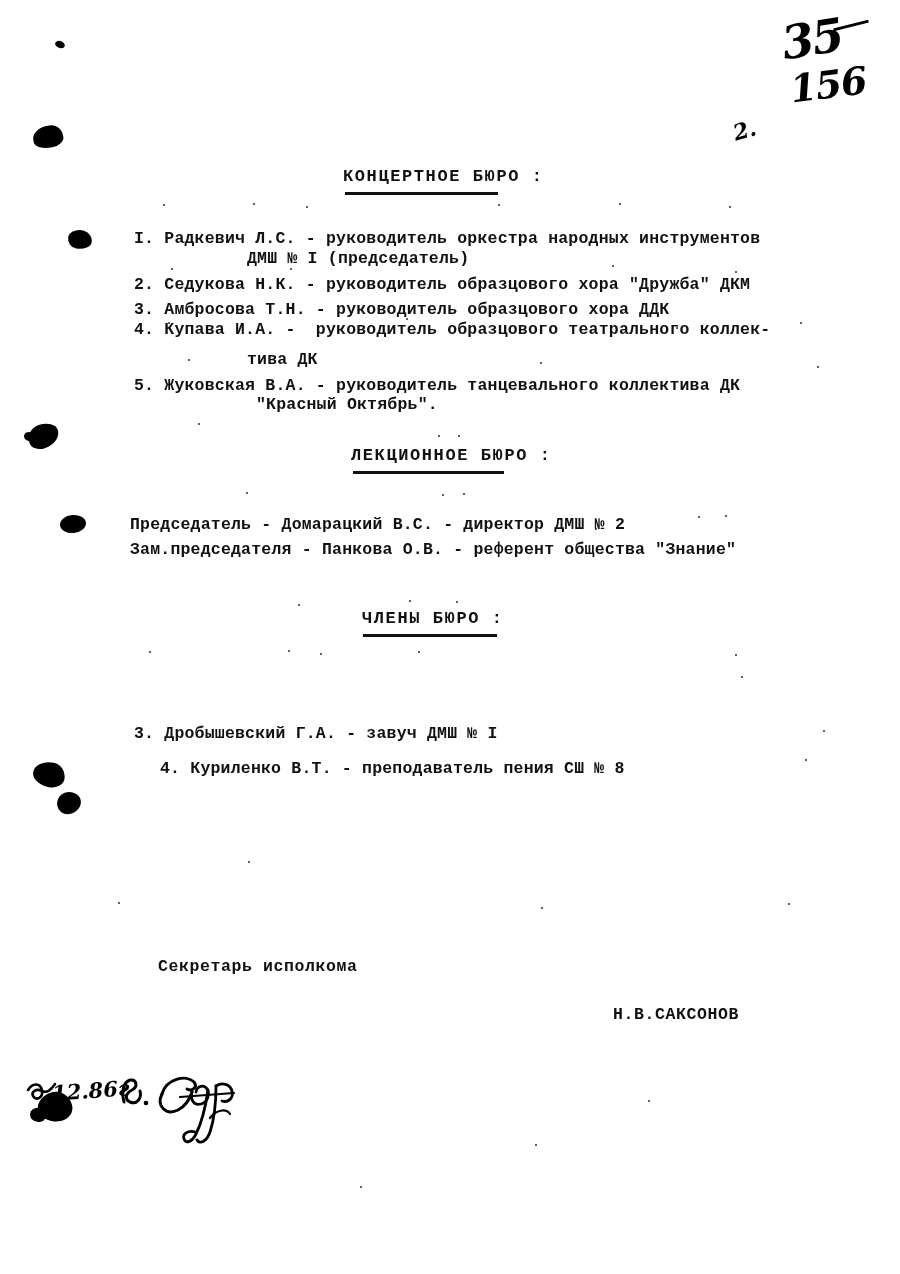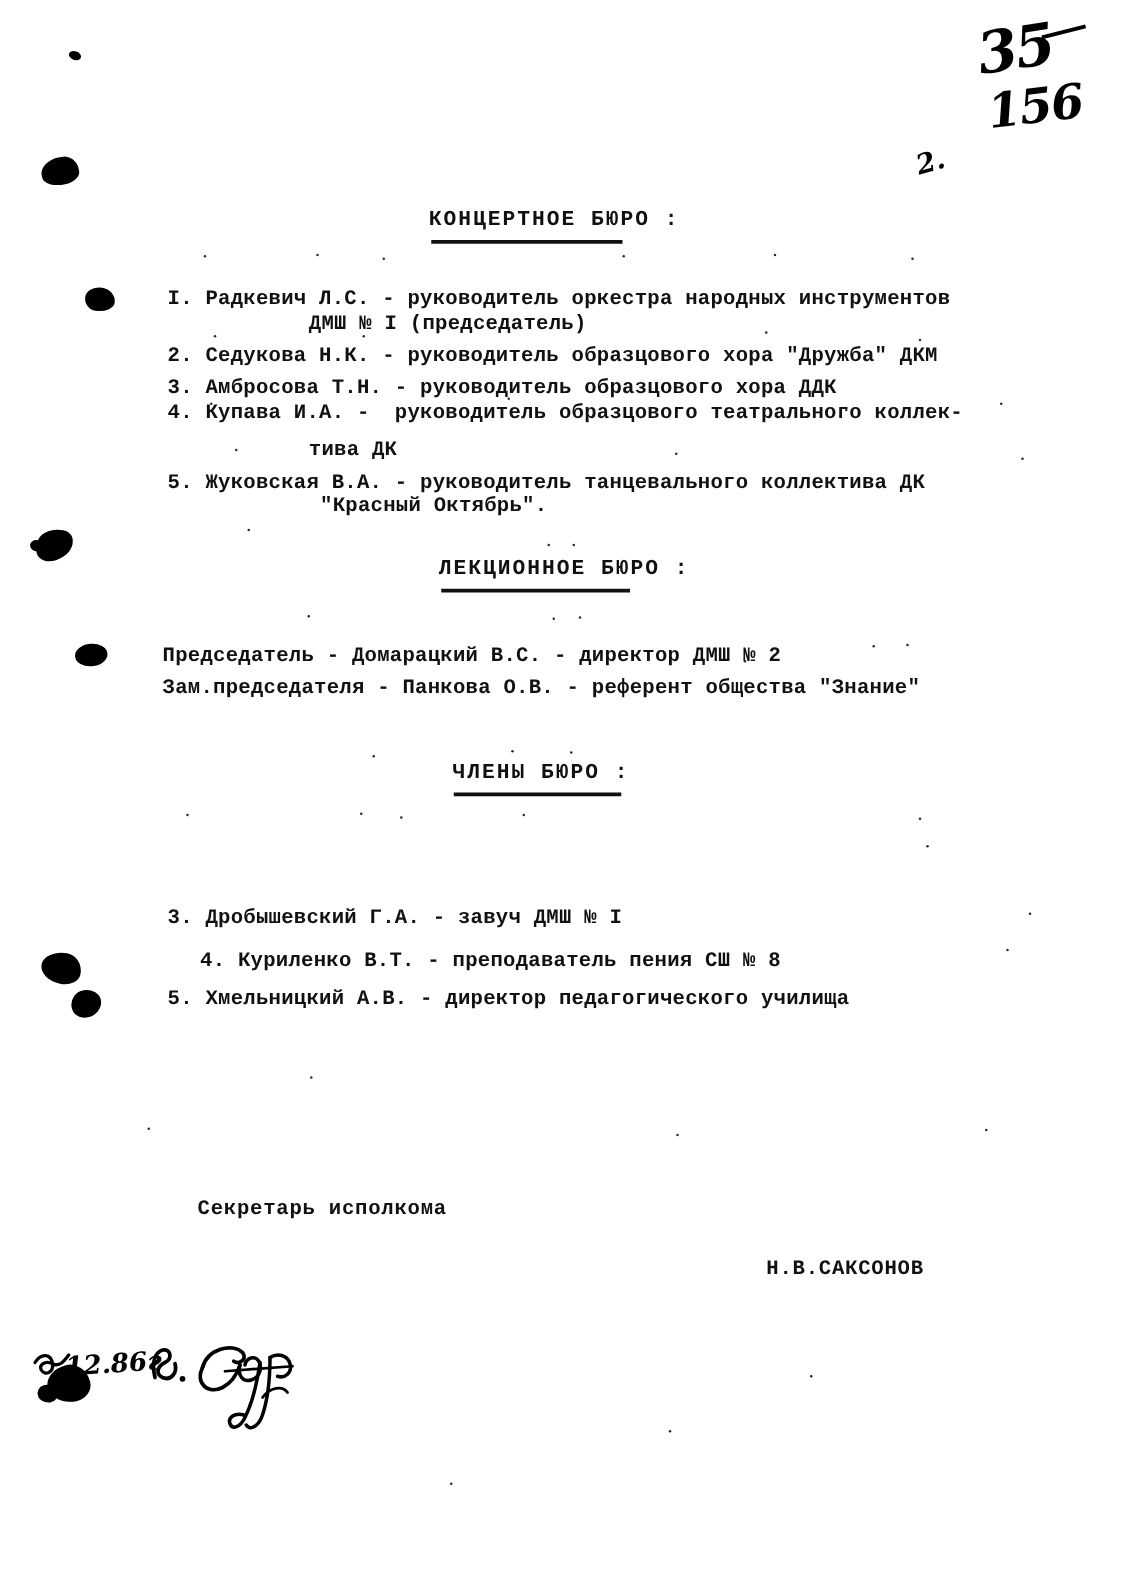--- a/index.html
+++ b/index.html
@@ -147,21 +147,20 @@
   <div class="title-underline" style="left:353px; top:471px; width:151px;"></div>
 
   <div class="typed entry" style="left:130px; top:516px;">Председатель - Домарацкий В.С. - директор ДМШ № 2</div>
   <div class="typed entry" style="left:130px; top:541px;">Зам.председателя - Панкова О.В. - референт общества "Знание"</div>
 
   <div class="typed section-title" style="left:362px; top:610px;">ЧЛЕНЫ БЮРО :</div>
   <div class="title-underline" style="left:363px; top:634px; width:134px;"></div>
 
   <div class="typed entry" style="left:134px; top:725px;text-align:center;">3. Дробышевский Г.А. - завуч ДМШ № I</div>
   <div class="typed entry" style="left:134px; top:760px;margin-left:26px;">4. Куриленко В.Т. - преподаватель пения СШ № 8</div>
-  <div class="typed entry" style="left:134px; top:790px;">5. Хмельницкий А.В. - директор педагогического училища</div>
 
   <div class="typed sign-line" style="left:134px; top:958px;margin-left:24px;">Секретарь исполкома</div>
   <div class="typed sign-line" style="left:613px; top:958px;margin-top:48px;">Н.В.САКСОНОВ</div>
 
   <div class="hand hand-date" style="left:52px; top:1078px;">12.86г</div>
 
   <svg class="sig" style="left:20px; top:1060px;" width="240" height="110" viewBox="0 0 240 110">
 
     <path d="M8 30 C13 22, 21 23, 22 31 C23 38, 16 41, 13 36 C11 32, 16 28, 22 31 C28 34, 32 28, 35 24" stroke="#000" stroke-width="2.6" fill="none" stroke-linecap="round"></path>
 

